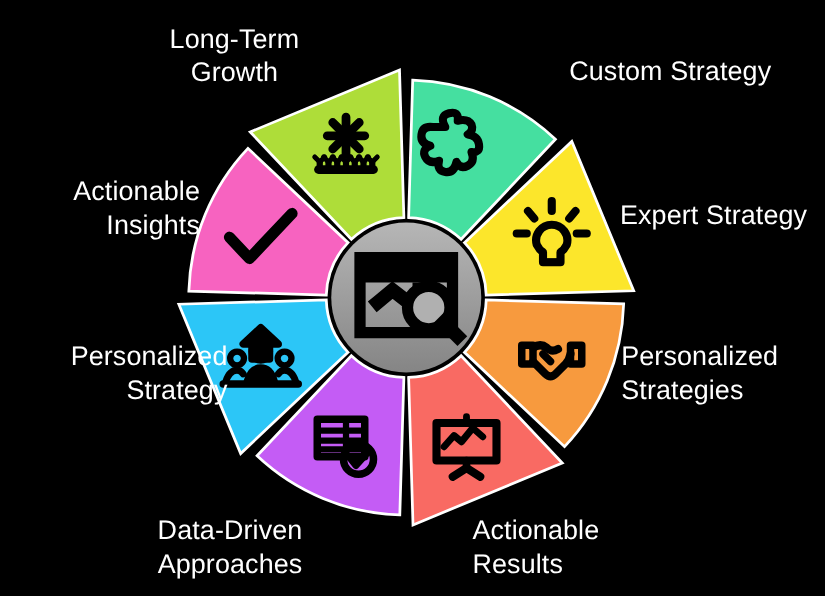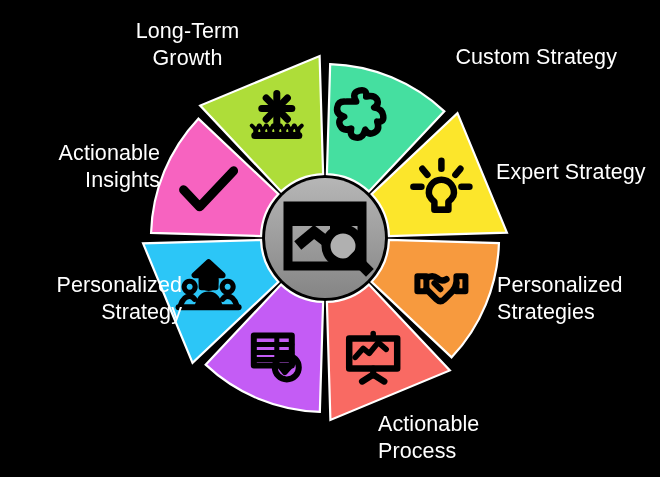--- a/index.html
+++ b/index.html
@@ -156,22 +156,24 @@
 <span>Growth</span></div>
 
   <div class="label lbl-custom-strategy"><span>Custom Strategy</span></div>
 
   <div class="label lbl-expert-guidance"><span>Expert Strategy</span></div>
 
   <div class="label lbl-personalized"><span>Personalized</span>
 <span>Strategies</span></div>
 
   <div class="label lbl-actionable"><span>Actionable</span>
-<span>Process</span></div>
+<span>Results</span></div>
 
+  <div class="label lbl-data-driven"><span>Data-Driven</span>
+<span>Approaches</span></div>
 
   <div class="label lbl-consultative"><span>Personalized</span>
 <span>Strategy</span></div>
 
   <div class="label lbl-measurable"><span>Actionable</span>
 <span>Insights</span></div>
 
 </div>
 
 </body></html>

